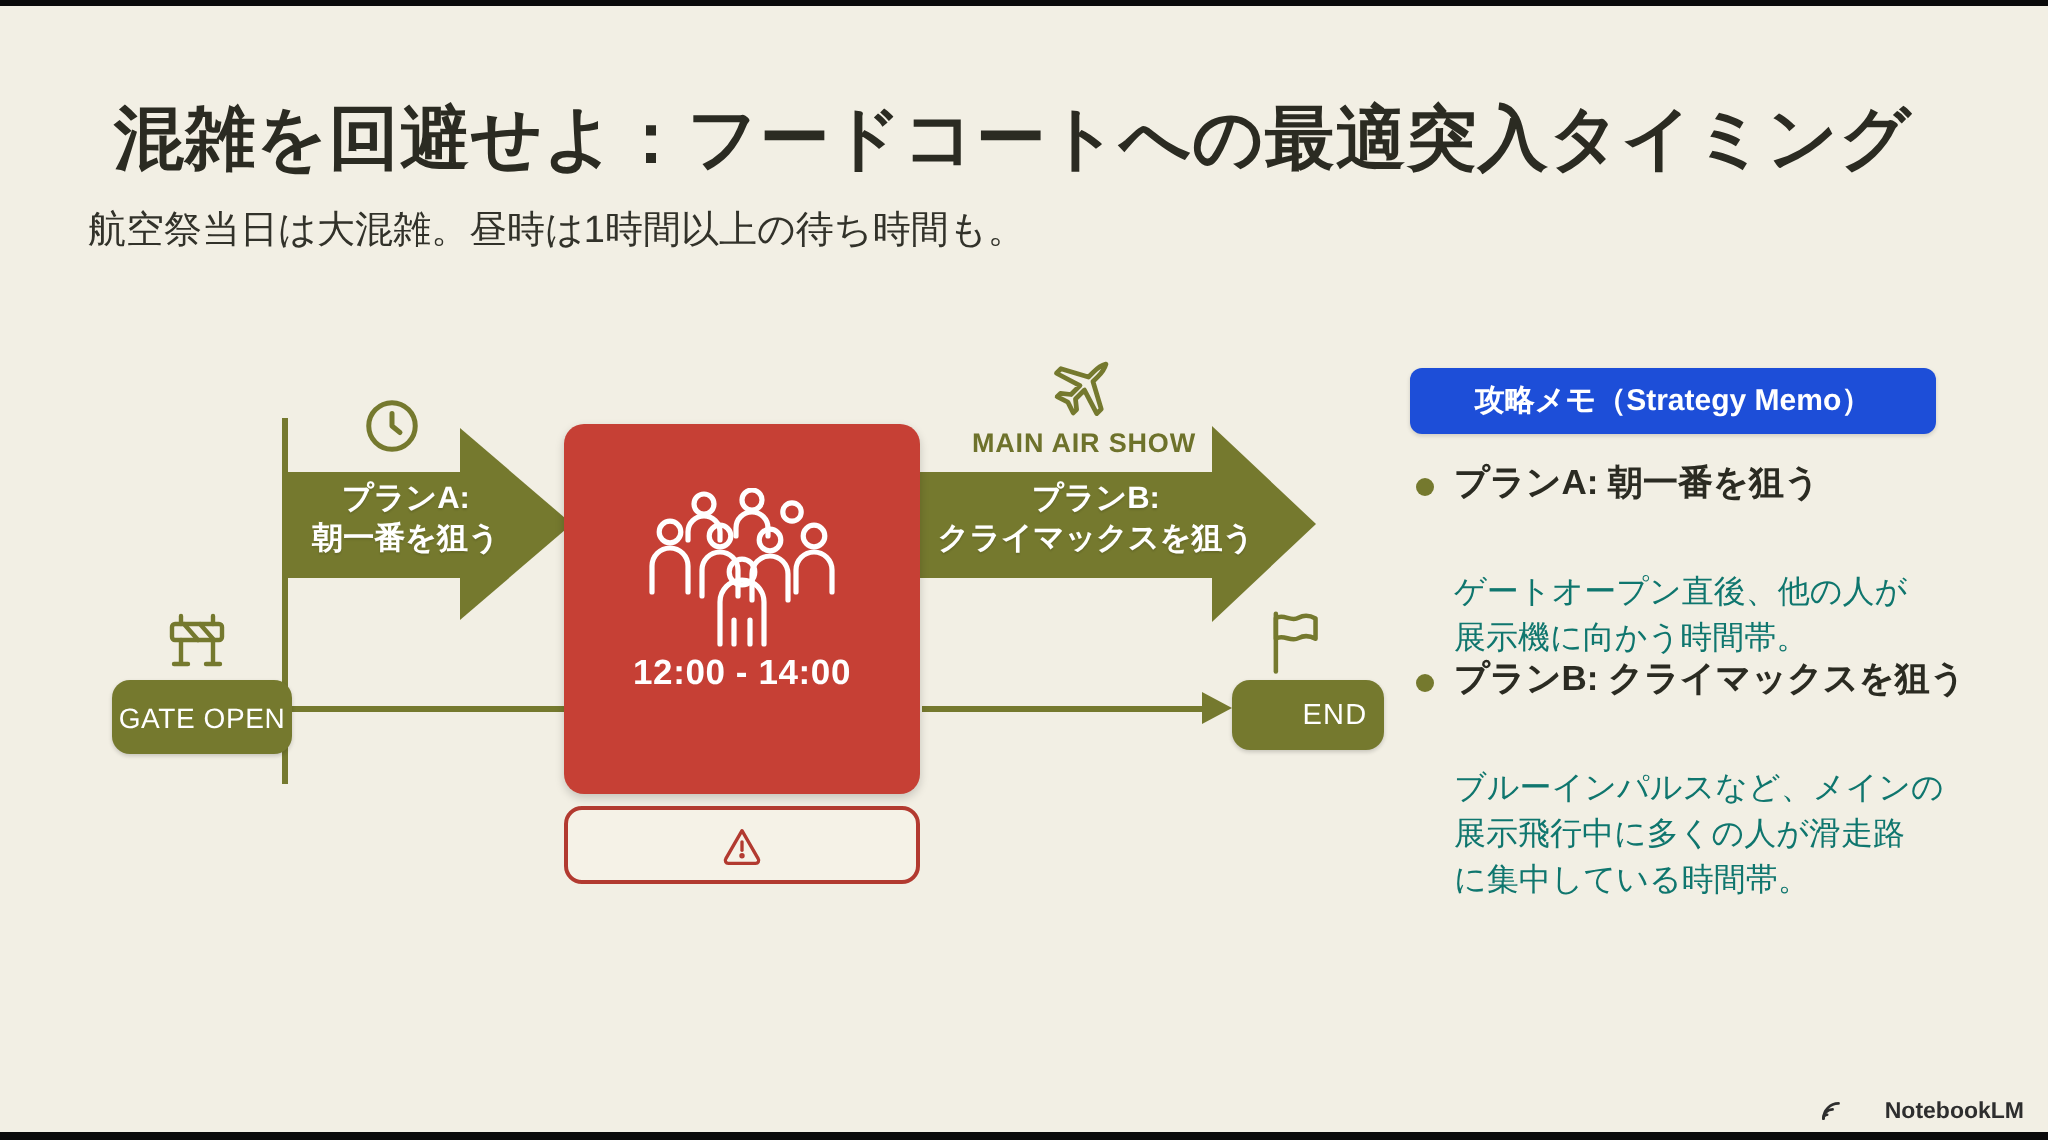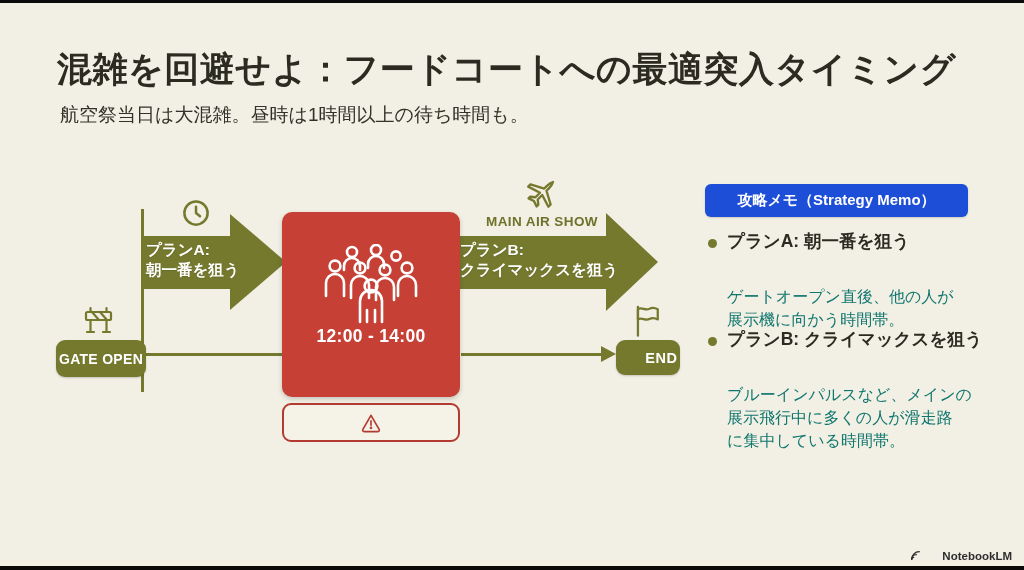--- a/index.html
+++ b/index.html
@@ -15,21 +15,21 @@
   .letterbox.top { top:0; height:3px; }
   .letterbox.bottom { bottom:0; height:4px; }
 
   
   .title {
     position:absolute; left:57px; top:46px;
     font-size:35px; font-weight:800; letter-spacing:0.5px;
     color:#2b2b22; white-space:nowrap;
   }
   .subtitle {
-    position:absolute; left:60px; top:102px;
+    position:absolute; left:44px; top:102px;
     font-size:19px; font-weight:500; color:#32322a; white-space:nowrap;
   }
 
   
   .vline { position:absolute; left:141px; top:209px; width:3px; height:183px; background:#75792e; }
   .hline { position:absolute; height:3px; background:#75792e; }
   .hline.seg1 { left:145px; top:353px; width:138px; }
   .hline.seg2 { left:461px; top:353px; width:141px; }
   .end-arrowhead {
     position:absolute; left:601px; top:346px; width:0; height:0;
@@ -41,34 +41,34 @@
   .arrow-body { position:absolute; background:#75792e; height:53px; top:236px; }
   .arrowA-body { left:143px; width:88px; }
   .arrowB-body { left:460px; width:147px; }
   .arrow-head { position:absolute; width:0; height:0;
     border-top:48px solid transparent; border-bottom:48px solid transparent;
     border-left:56px solid #75792e; }
   .arrowA-head { left:230px; top:214px; }
   .arrowB-head { left:606px; top:213px; border-top-width:49px; border-bottom-width:49px; border-left-width:52px; }
   .arrow-label {
     position:absolute; color:#fff; font-weight:700; font-size:15.5px; line-height:1.32;
-    white-space:pre-line; z-index:3;
+    text-align:center; white-space:pre-line; z-index:3;
     text-shadow:0 1px 1px rgba(0,0,0,0.12);
   }
   .arrowA-label { left:146px; top:240px; width:114px; }
   .arrowB-label { left:460px; top:240px; width:176px; }
 
   
   .node-badge {
-    position:absolute; background:#75792e; color:#fff; font-weight:700;
+    position:absolute; background:#75792e; color:#fff; font-weight:400;
     display:flex; align-items:center; justify-content:center;
     border-radius:9px; box-shadow:0 1px 2px rgba(0,0,0,0.18);
   }
   .gate-badge { left:56px; top:340px; width:90px; height:37px; font-size:14px; letter-spacing:0.3px; z-index:2; }
-  .end-badge  { left:616px; top:340px; width:64px; height:35px; font-size:14.5px; letter-spacing:0.6px;padding-left:27px; }
+  .end-badge  { left:616px; top:340px; width:76px; height:35px; font-size:14.5px; letter-spacing:0.6px;padding-left:27px; }
 
   
   .congestion-box {
     position:absolute; left:282px; top:212px; width:178px; height:185px;
     background:#c64035; border-radius:10px; z-index:2;
     display:flex; flex-direction:column; align-items:center;
     box-shadow:0 2px 5px rgba(0,0,0,0.18);
   }
   .congestion-box .crowd { margin-top:32px; }
   .congestion-time { color:#fff; font-weight:700; font-size:17.5px; letter-spacing:0.3px; }

